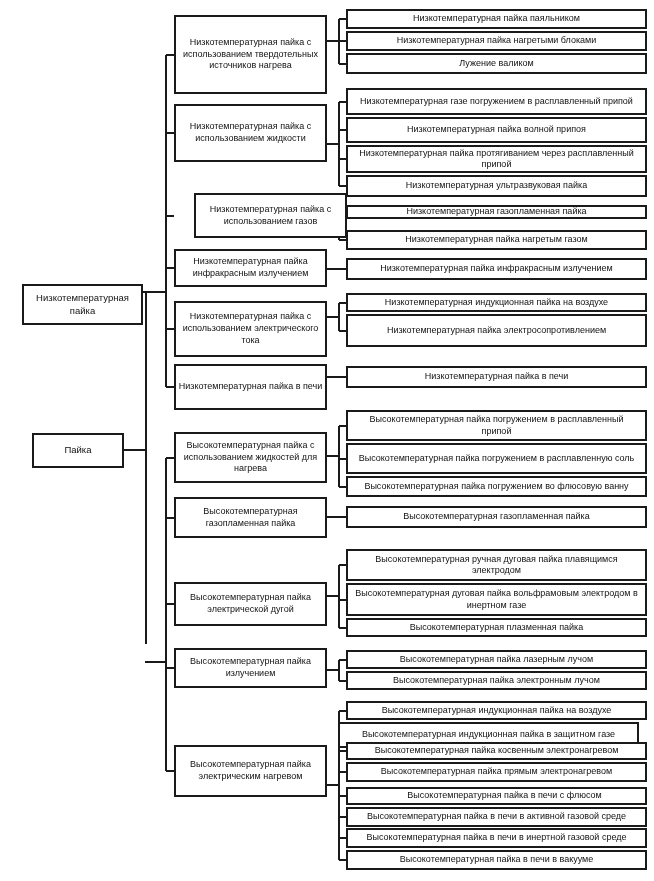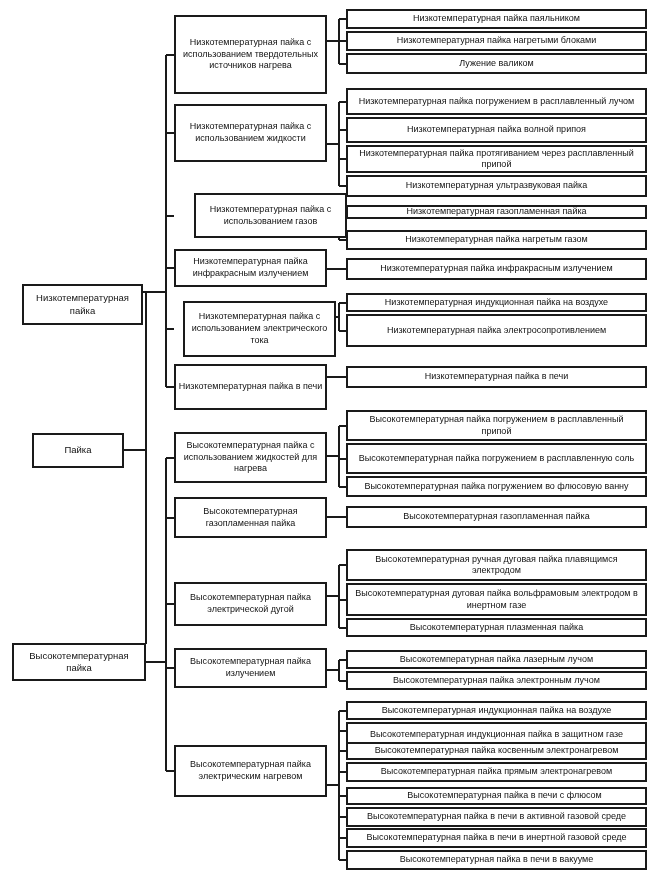--- a/index.html
+++ b/index.html
@@ -110,58 +110,57 @@
       <line x1="339" y1="838" x2="346" y2="838" stroke="#1a1a1a" stroke-width="2"></line>
       <line x1="339" y1="860" x2="346" y2="860" stroke="#1a1a1a" stroke-width="2"></line>
       <line x1="146" y1="292" x2="146" y2="644" stroke="#1a1a1a" stroke-width="2"></line>
       <line x1="123" y1="450" x2="147" y2="450" stroke="#1a1a1a" stroke-width="2"></line>
     </svg>
 
   <div class="node branch" id="branch-0" style="left: 22px; top: 272px; width: 121px; height: 41px; margin-top: 12px;">Низкотемпературная пайка</div>
 
   <div class="node branch" id="root-box" style="left: 32px; top: 433px; width: 92px; height: 35px;">Пайка</div>
 
-  <div class="node branch" id="branch-1" style="left: 12px; top: 643px; width: 134px; height: 38px;">Высокотемпературная пайка</div>
 
   <div id="generated">
       <div class="node mid" style="left: 174px; top: 15px; width: 153px; height: 79px;">Низкотемпературная пайка с использованием твердотельных источников нагрева</div>
       <div class="node leaf" style="left: 346px; top: 9px; width: 301px; height: 20px;">Низкотемпературная пайка паяльником</div>
       <div class="node leaf" style="left: 346px; top: 31px; width: 301px; height: 20px;">Низкотемпературная пайка нагретыми блоками</div>
       <div class="node leaf" style="left: 346px; top: 53px; width: 301px; height: 21px;">Лужение валиком</div>
       <div class="node mid" style="left: 174px; top: 104px; width: 153px; height: 58px;">Низкотемпературная пайка с использованием жидкости</div>
-      <div class="node leaf" style="left: 346px; top: 88px; width: 301px; height: 27px;">Низкотемпературная пайка погружением в расплавленный лучом</div>
+      <div class="node leaf" style="left: 346px; top: 88px; width: 301px; height: 27px;">Низкотемпературная газе погружением в расплавленный припой</div>
       <div class="node leaf" style="left: 346px; top: 117px; width: 301px; height: 26px;">Низкотемпературная пайка волной припоя</div>
       <div class="node leaf" style="left: 346px; top: 145px; width: 301px; height: 28px;">Низкотемпературная пайка протягиванием через расплавленный припой</div>
       <div class="node leaf" style="left: 346px; top: 175px; width: 301px; height: 22px;">Низкотемпературная ультразвуковая пайка</div>
       <div class="node mid" style="left: 174px; top: 193px; width: 153px; height: 45px; margin-left: 20px;">Низкотемпературная пайка с использованием газов</div>
       <div class="node leaf" style="left: 346px; top: 205px; width: 301px; height: 14px;">Низкотемпературная газопламенная пайка</div>
       <div class="node leaf" style="left: 346px; top: 230px; width: 301px; height: 20px;">Низкотемпературная пайка нагретым газом</div>
       <div class="node mid" style="left: 174px; top: 249px; width: 153px; height: 38px;">Низкотемпературная пайка инфракрасным излучением</div>
       <div class="node leaf" style="left: 346px; top: 258px; width: 301px; height: 22px;">Низкотемпературная пайка инфракрасным излучением</div>
-      <div class="node mid" style="left: 183px; top: 301px; width: 153px; height: 56px;">Низкотемпературная пайка с использованием электрического тока</div>
+      <div class="node mid" style="left: 174px; top: 301px; width: 153px; height: 56px;">Низкотемпературная пайка с использованием электрического тока</div>
       <div class="node leaf" style="left: 346px; top: 293px; width: 301px; height: 19px;">Низкотемпературная индукционная пайка на воздухе</div>
       <div class="node leaf" style="left: 346px; top: 314px; width: 301px; height: 33px;">Низкотемпературная пайка электросопротивлением</div>
       <div class="node mid" style="left: 174px; top: 364px; width: 153px; height: 46px;">Низкотемпературная пайка в печи</div>
       <div class="node leaf" style="left: 346px; top: 366px; width: 301px; height: 22px;">Низкотемпературная пайка в печи</div>
       <div class="node mid" style="left: 174px; top: 432px; width: 153px; height: 51px;">Высокотемпературная пайка с использованием жидкостей для нагрева</div>
       <div class="node leaf" style="left: 346px; top: 410px; width: 301px; height: 31px;">Высокотемпературная пайка погружением в расплавленный припой</div>
       <div class="node leaf" style="left: 346px; top: 443px; width: 301px; height: 31px;">Высокотемпературная пайка погружением в расплавленную соль</div>
       <div class="node leaf" style="left: 346px; top: 476px; width: 301px; height: 21px;">Высокотемпературная пайка погружением во флюсовую ванну</div>
       <div class="node mid" style="left: 174px; top: 497px; width: 153px; height: 41px;">Высокотемпературная газопламенная пайка</div>
       <div class="node leaf" style="left: 346px; top: 506px; width: 301px; height: 22px;">Высокотемпературная газопламенная пайка</div>
       <div class="node mid" style="left: 174px; top: 582px; width: 153px; height: 44px;">Высокотемпературная пайка электрической дугой</div>
       <div class="node leaf" style="left: 346px; top: 549px; width: 301px; height: 32px;">Высокотемпературная ручная дуговая пайка плавящимся электродом</div>
       <div class="node leaf" style="left: 346px; top: 583px; width: 301px; height: 33px;">Высокотемпературная дуговая пайка вольфрамовым электродом в инертном газе</div>
       <div class="node leaf" style="left: 346px; top: 618px; width: 301px; height: 19px;">Высокотемпературная плазменная пайка</div>
       <div class="node mid" style="left: 174px; top: 648px; width: 153px; height: 40px;">Высокотемпературная пайка излучением</div>
       <div class="node leaf" style="left: 346px; top: 650px; width: 301px; height: 19px;">Высокотемпературная пайка лазерным лучом</div>
       <div class="node leaf" style="left: 346px; top: 671px; width: 301px; height: 19px;">Высокотемпературная пайка электронным лучом</div>
       <div class="node mid" style="left: 174px; top: 745px; width: 153px; height: 52px;">Высокотемпературная пайка электрическим нагревом</div>
       <div class="node leaf" style="left: 346px; top: 701px; width: 301px; height: 19px;">Высокотемпературная индукционная пайка на воздухе</div>
-      <div class="node leaf" style="left: 346px; top: 722px; width: 301px; height: 26px;">Высокотемпературная индукционная пайка в защитном газе</div>
+      <div class="node leaf" style="left: 338px; top: 722px; width: 301px; height: 26px;">Высокотемпературная индукционная пайка в защитном газе</div>
       <div class="node leaf" style="left: 346px; top: 742px; width: 301px; height: 18px;">Высокотемпературная пайка косвенным электронагревом</div>
       <div class="node leaf" style="left: 346px; top: 762px; width: 301px; height: 20px;">Высокотемпературная пайка прямым электронагревом</div>
       <div class="node leaf" style="left: 346px; top: 787px; width: 301px; height: 18px; padding-left: 22px;">Высокотемпературная пайка в печи с флюсом</div>
       <div class="node leaf" style="left: 346px; top: 807px; width: 301px; height: 20px;">Высокотемпературная пайка в печи в активной газовой среде</div>
       <div class="node leaf" style="left: 346px; top: 828px; width: 301px; height: 20px;">Высокотемпературная пайка в печи в инертной газовой среде</div>
       <div class="node leaf" style="left: 346px; top: 850px; width: 301px; height: 20px;">Высокотемпературная пайка в печи в вакууме</div>
     </div>
 </div>
 
 </body></html>

